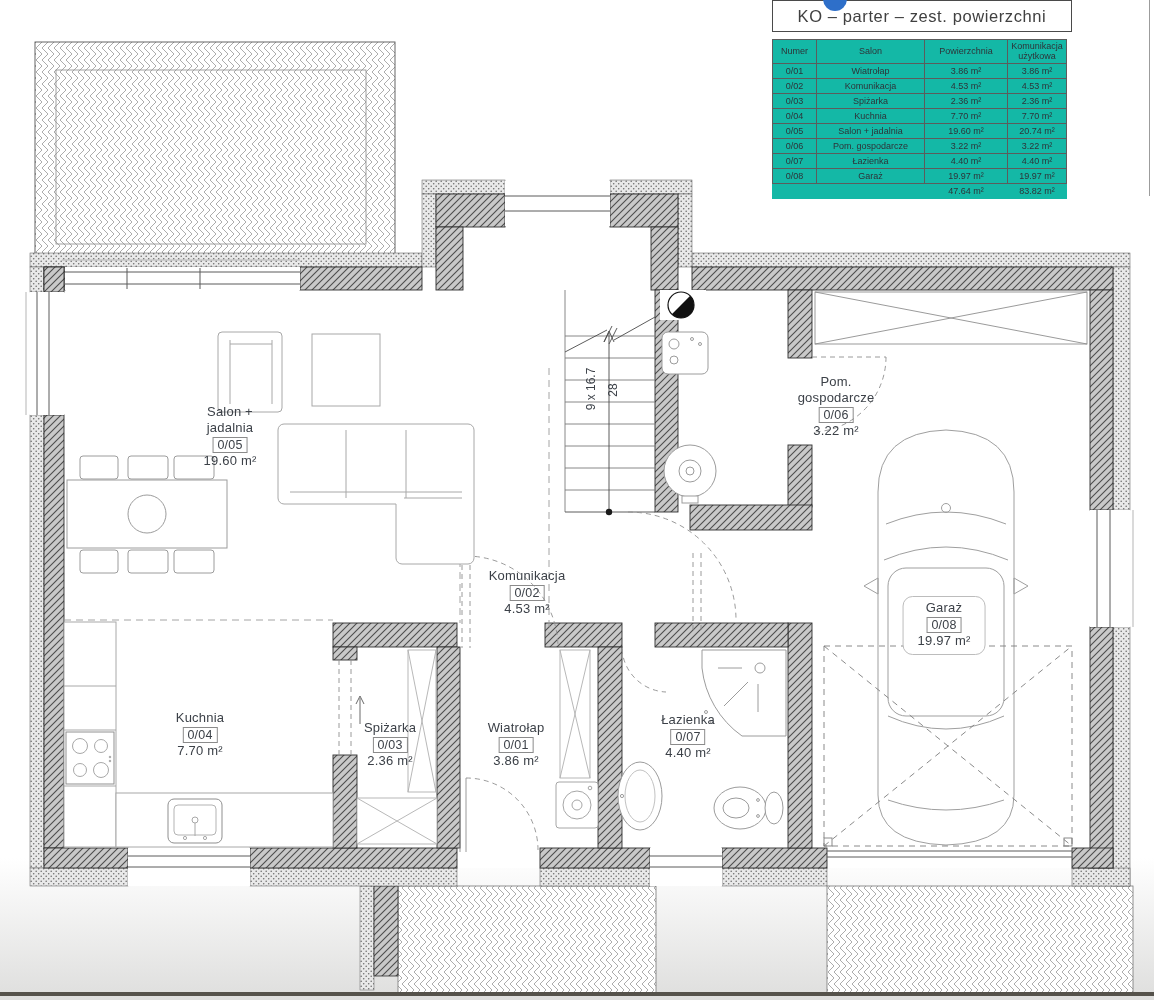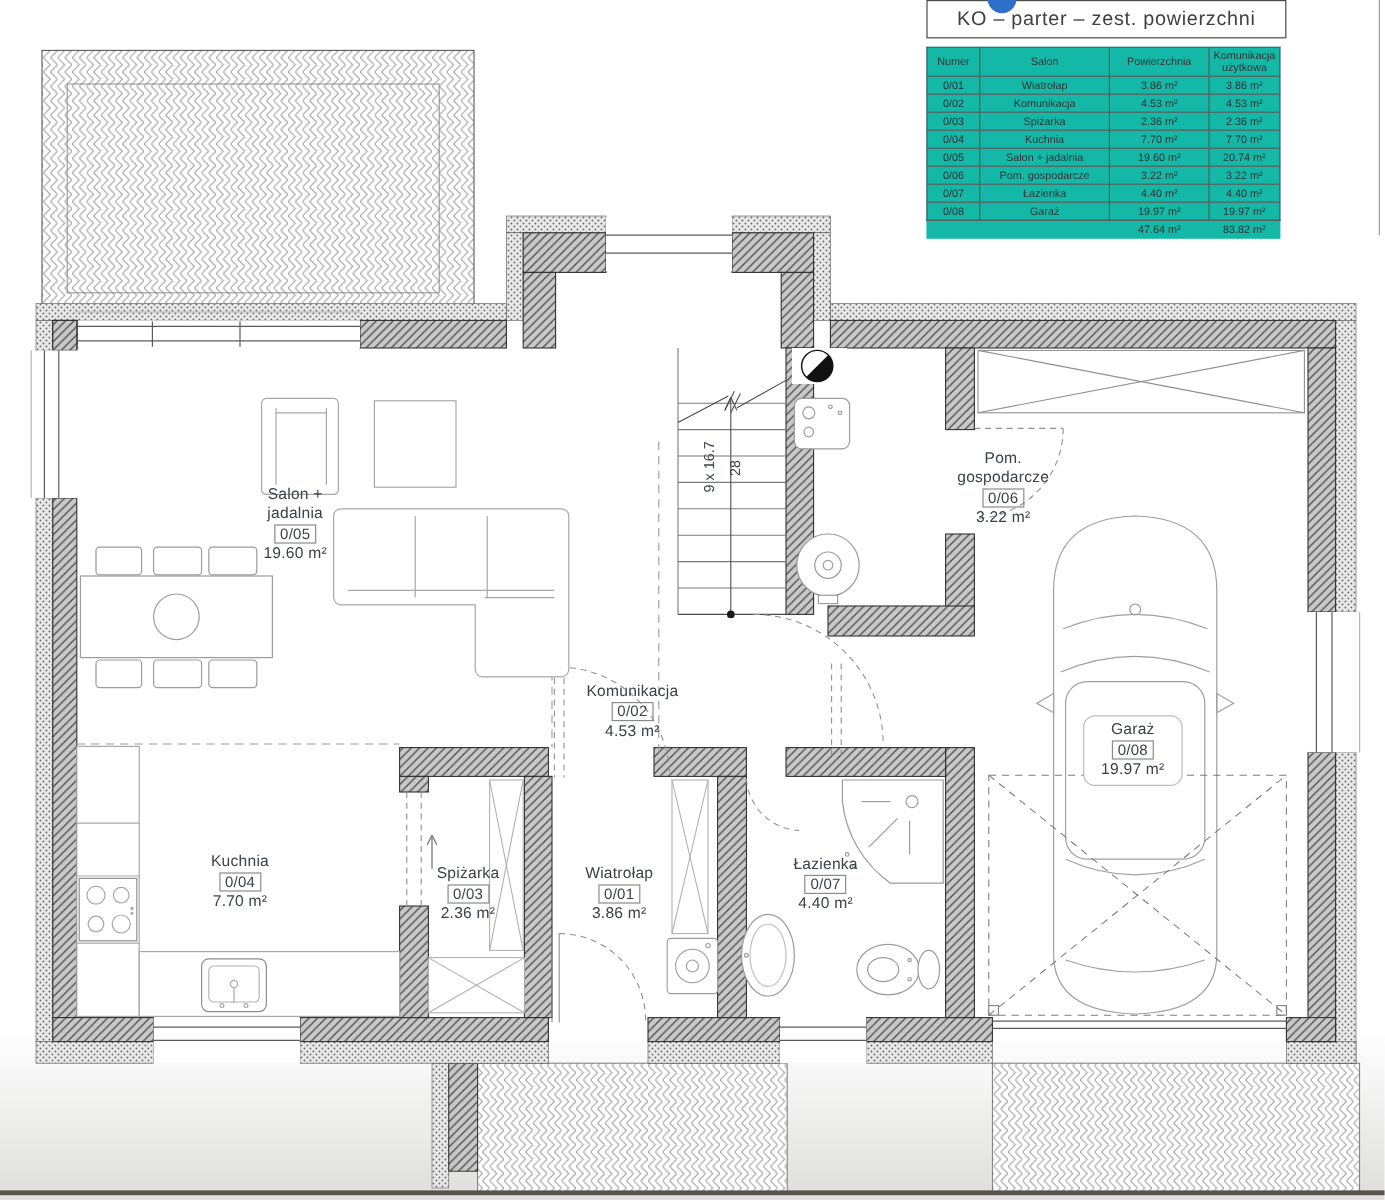--- a/index.html
+++ b/index.html
@@ -331,21 +331,21 @@
       <g stroke="#7d7d7d" stroke-width="0.9" stroke-dasharray="6 5" fill="none">
         <rect x="824" y="646" width="248" height="200"></rect>
         <line x1="824" y1="646" x2="1072" y2="846"></line>
           <line x1="824" y1="846" x2="1072" y2="646"></line>
         <rect x="824" y="838" width="8" height="8" stroke-dasharray="none"></rect>
         <rect x="1064" y="838" width="8" height="8" stroke-dasharray="none"></rect>
       </g>
     </g>
   </svg>
 
-  <div class="rlabel" style="left:246px;top:404px;">
+  <div class="rlabel" style="left:230px;top:404px;">
     <div class="rn">Salon +
 jadalnia</div>
     <div class="rid">0/05</div>
     <div class="ra">19.60 m²</div>
   </div>
   <div class="rlabel" style="left:788px;top:374px;margin-left:48px;">
     <div class="rn">Pom.
 gospodarcze</div>
     <div class="rid">0/06</div>
     <div class="ra">3.22 m²</div>

